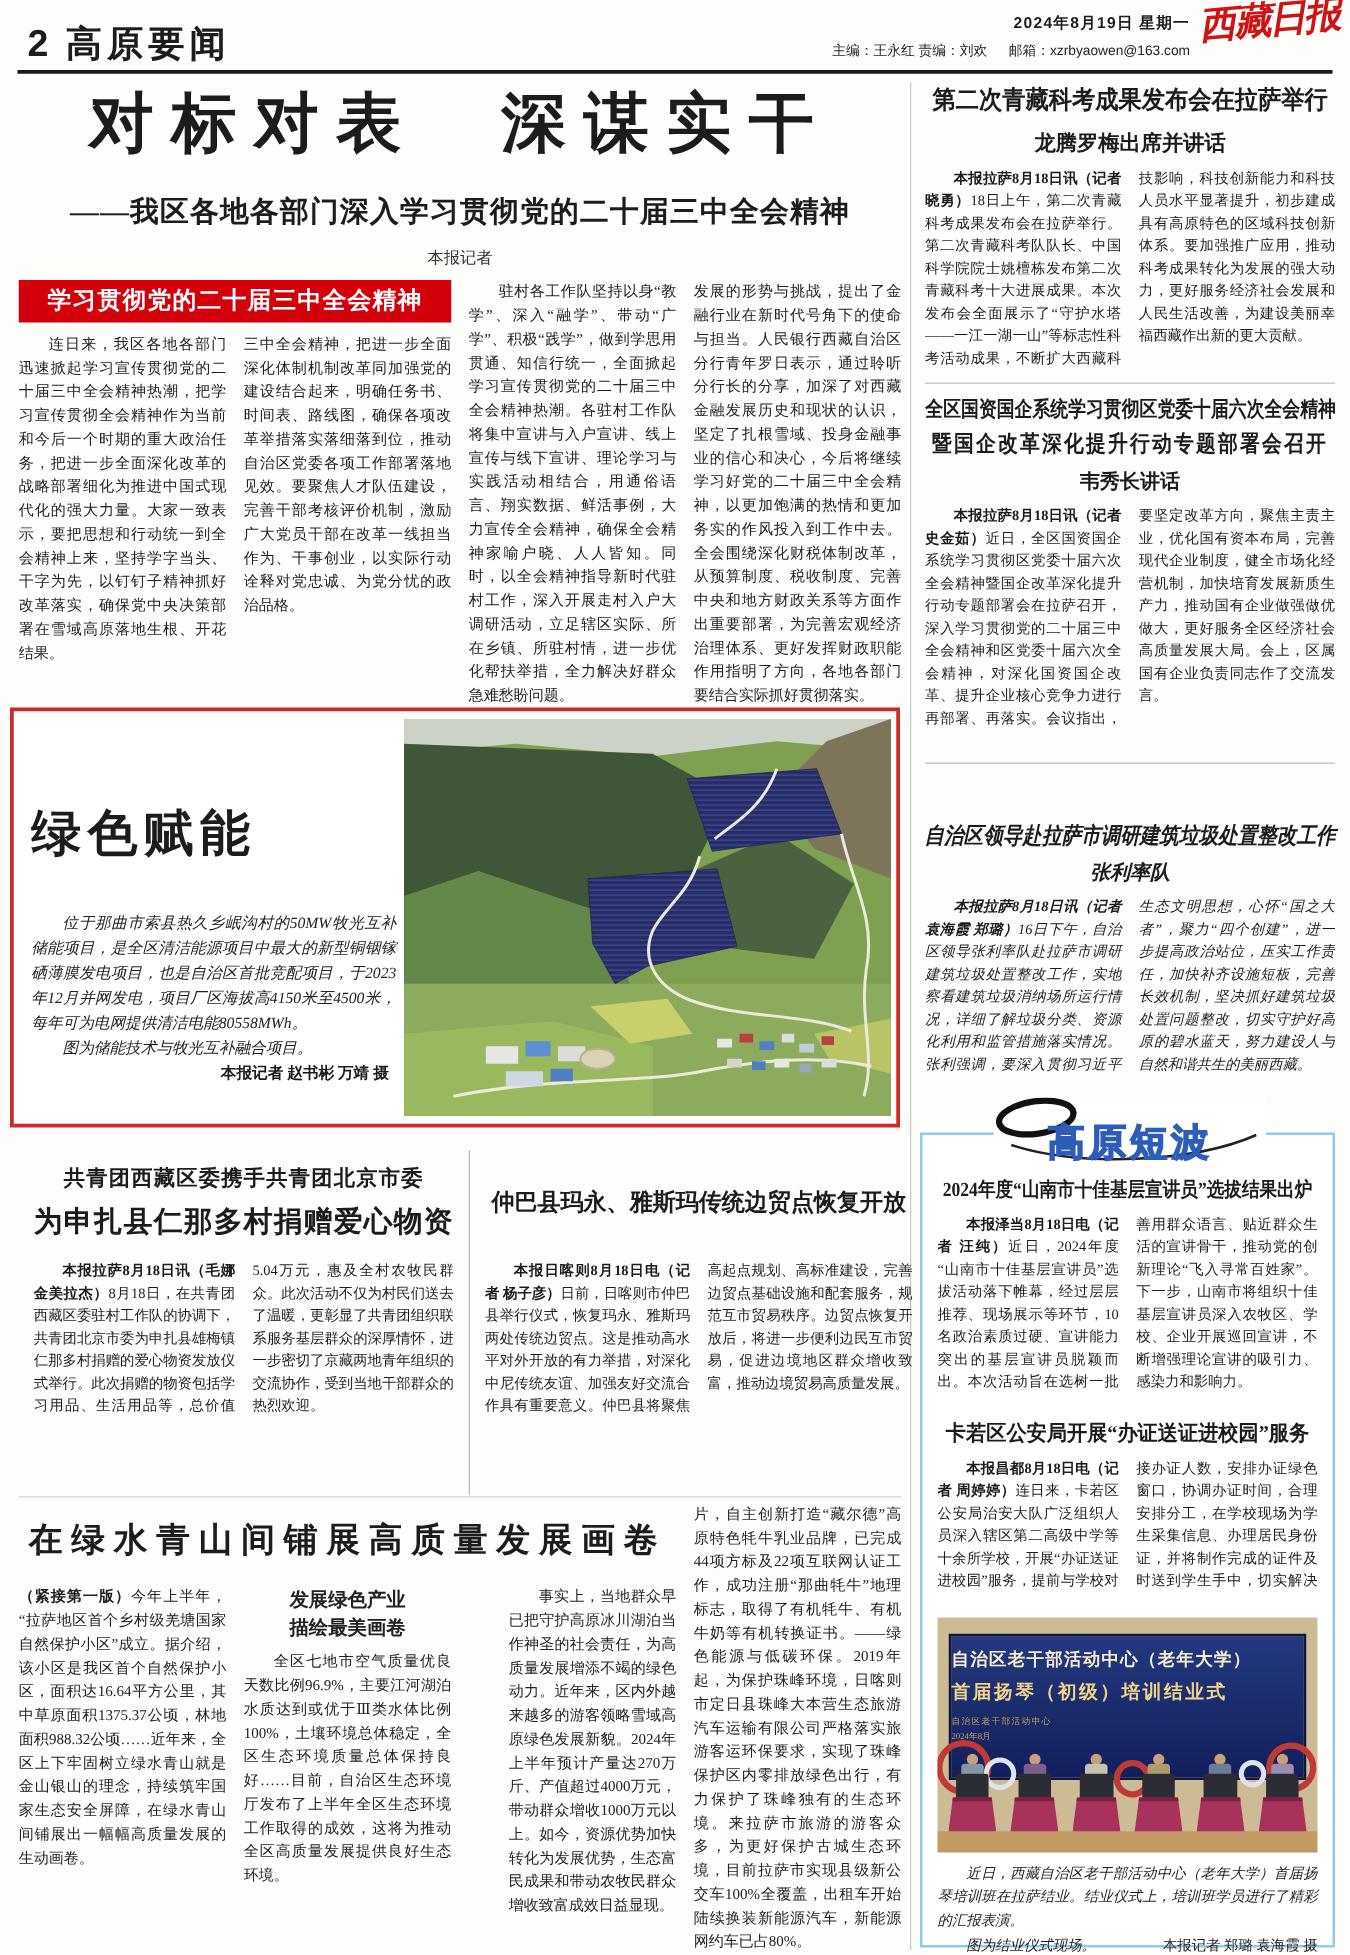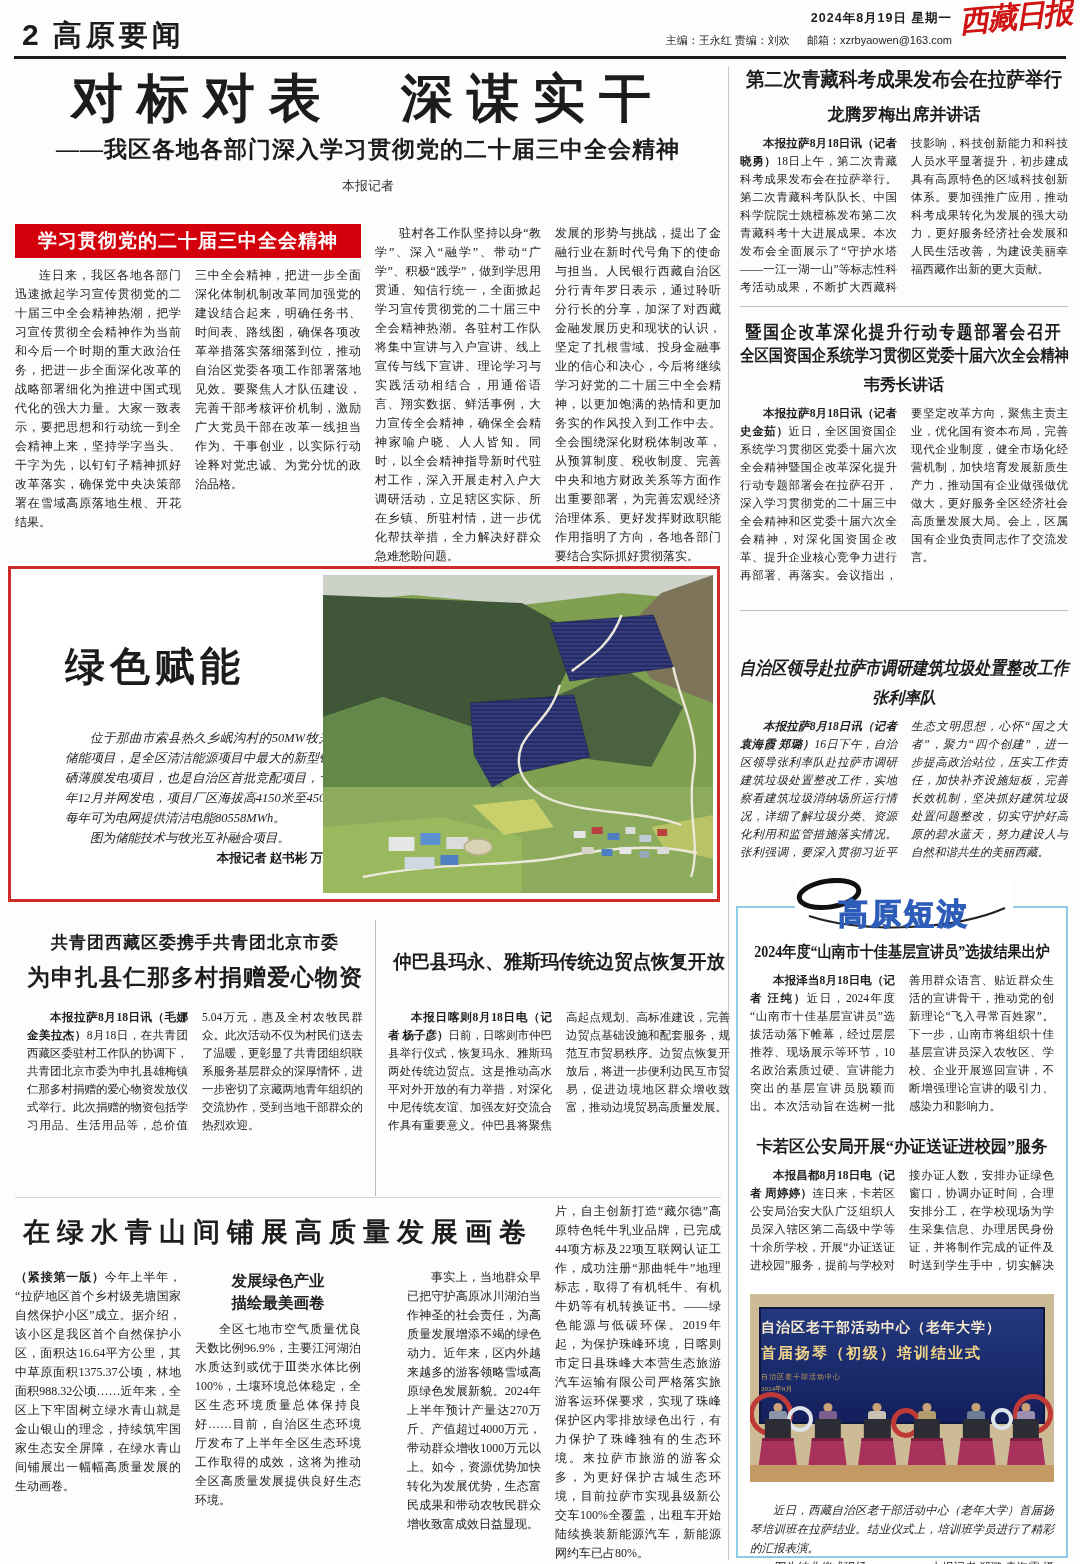--- a/index.html
+++ b/index.html
@@ -21,39 +21,39 @@
   .hdr-eds span { margin-left:14px; }
   .masthead { position:absolute; right:8px; top:6px; width:112px; height:44px;
     color:#cf1212; font-weight:bold; font-style:italic; font-size:30px; line-height:22px;
     transform:rotate(-5deg); letter-spacing:-2px; text-align:center; }
   .hdr-rule { position:absolute; left:14px; right:14px; top:56px; height:3px; background:#1b1b1b; }
   .v-divider { position:absolute; left:728px; top:66px; bottom:4px; width:1px; background:#c9c9c9; }
 
   
   .headline-block { position:absolute; left:15px; top:64px; width:706px; text-align:center; }
   .main-title { font-size:52px; font-weight:bold; letter-spacing:14px; }
-  .main-sub   { font-size:23px; font-weight:bold; margin-top:0; letter-spacing:1px; }
+  .main-sub   { font-size:23px; font-weight:bold; margin-top:20px; letter-spacing:1px; }
   .main-byline{ font-size:13px; margin-top:12px; color:#333; }
 
   
   .main-article { position:absolute; left:15px; top:224px; width:706px; height:338px;
     display:grid; grid-template-columns:repeat(4,1fr); grid-template-rows:34px 1fr;
     column-gap:14px; row-gap:8px; }
   .theme-banner { grid-area:1/1/2/3; background:#d3000c; color:#fff;
     font-family:"Liberation Sans","DejaVu Sans",sans-serif;
     font-weight:bold; font-size:19px; text-align:center; line-height:33px; letter-spacing:1px; }
   .col-text { font-size:12px; line-height:19px; text-align:justify; overflow:hidden; color:#222; }
   .indent { text-indent:2em; }
   .cA { grid-area:2/1/3/2; } .cB { grid-area:2/2/3/3; }
   .cC { grid-area:1/3/3/4; } .cD { grid-area:1/4/3/5; }
 
   
   .photo-box { position:absolute; left:8px; top:566px; width:712px; height:336px;
     border:3px solid #cd2a2a; background:#fff; }
-  .pf-left { position:absolute; left:14px; top:8px; width:292px; height:314px;margin-left:40px; }
+  .pf-left { position:absolute; left:14px; top:8px; width:292px; height:314px; }
   .pf-title { font-size:40px; font-weight:bold; letter-spacing:5px; margin-top:62px; }
   .pf-caption { margin-top:34px; font-size:12.5px; line-height:20px; font-style:italic;
     text-align:justify; text-indent:2em; color:#222; }
   .pf-cap2 { font-size:12.5px; font-style:italic; text-indent:2em; line-height:20px; }
   .pf-credit { font-size:12.5px; font-weight:bold; text-align:right; padding-right:6px; margin-top:2px; }
   .pf-photo { position:absolute; left:312px; top:6px; width:390px; height:318px; overflow:hidden; }
   .pf-photo svg { display:block; width:100%; height:100%; }
 
   
   .sub-row { position:absolute; left:15px; top:920px; width:706px; height:276px;
@@ -127,21 +127,21 @@
   .perf .head { position:absolute; top:0; left:50%; transform:translateX(-50%);
     width:9px; height:9px; border-radius:50%; background:#c9a179; }
   .perf .torso { position:absolute; top:8px; left:50%; transform:translateX(-50%);
     width:18px; height:12px; border-radius:3px; }
   .perf .mstand { position:absolute; top:16px; left:50%; transform:translateX(-50%);
     width:68%; height:34%; background:#2c2c34; border-radius:2px; }
   .perf .table { position:absolute; bottom:0; left:0; width:100%; height:46%;
     background:#a8325c; border-top:3px solid #7e1f41;
     clip-path:polygon(10% 0,90% 0,100% 100%,0 100%); }
   .stage-cap { font-size:11.5px; font-style:italic; line-height:19px; text-align:justify;
-    text-indent:2em; margin-top:19px; }
+    text-indent:2em; margin-top:8px; }
   .stage-capline { display:flex; justify-content:space-between; font-size:11.5px; margin-top:2px; }
   .stage-capline .lead { font-style:italic; text-indent:2em; }
   .stage-capline .credit { font-weight:normal; }
 </style>
 </head>
 <body>
 
 <div id="page">
 
   <div class="hdr-left">
@@ -265,25 +265,25 @@
   <div class="r-art" style="top:66px;">
     <div class="r-title t-r1">
         <span>第二次青藏科考成果发布会在拉萨举行</span>
       </div>
     <div class="r-speaker" style="font-size:17px; margin-top:10px;">龙腾罗梅出席并讲话</div>
     <p class="r-body" style="height:172px;"><b>本报拉萨8月18日讯（记者 晓勇）</b><span>18日上午，第二次青藏科考成果发布会在拉萨举行。第二次青藏科考队队长、中国科学院院士姚檀栋发布第二次青藏科考十大进展成果。本次发布会全面展示了“守护水塔——一江一湖一山”等标志性科考活动成果，不断扩大西藏科技影响，科技创新能力和科技人员水平显著提升，初步建成具有高原特色的区域科技创新体系。要加强推广应用，推动科考成果转化为发展的强大动力，更好服务经济社会发展和人民生活改善，为建设美丽幸福西藏作出新的更大贡献。</span></p>
   </div>
   <div class="hr-thin" style="top:306px;"></div>
 
   <div class="r-art" style="top:316px;">
+    <div class="r-title t-r2a">
+        <span>全区国资国企系统学习贯彻区党委十届六次全会精神</span>
+      </div>
     <div class="r-title t-r2b">
         <span>暨国企改革深化提升行动专题部署会召开</span>
-      </div>
-    <div class="r-title t-r2a">
-        <span>全区国资国企系统学习贯彻区党委十届六次全会精神</span>
       </div>
     <div class="r-speaker" style="font-size:16px; margin-top:8px;">韦秀长讲话</div>
     <p class="r-body" style="height:182px;"><b>本报拉萨8月18日讯（记者 史金茹）</b><span>近日，全区国资国企系统学习贯彻区党委十届六次全会精神暨国企改革深化提升行动专题部署会在拉萨召开，深入学习贯彻党的二十届三中全会精神和区党委十届六次全会精神，对深化国资国企改革、提升企业核心竞争力进行再部署、再落实。会议指出，要坚定改革方向，聚焦主责主业，优化国有资本布局，完善现代企业制度，健全市场化经营机制，加快培育发展新质生产力，推动国有企业做强做优做大，更好服务全区经济社会高质量发展大局。会上，区属国有企业负责同志作了交流发言。</span></p>
   </div>
   <div class="hr-thin" style="top:610px;"></div>
 
   <div class="r-art" style="top:656px;font-style:italic;">
     <div class="r-title t-r3">
         <span>自治区领导赴拉萨市调研建筑垃圾处置整改工作</span>
       </div>

